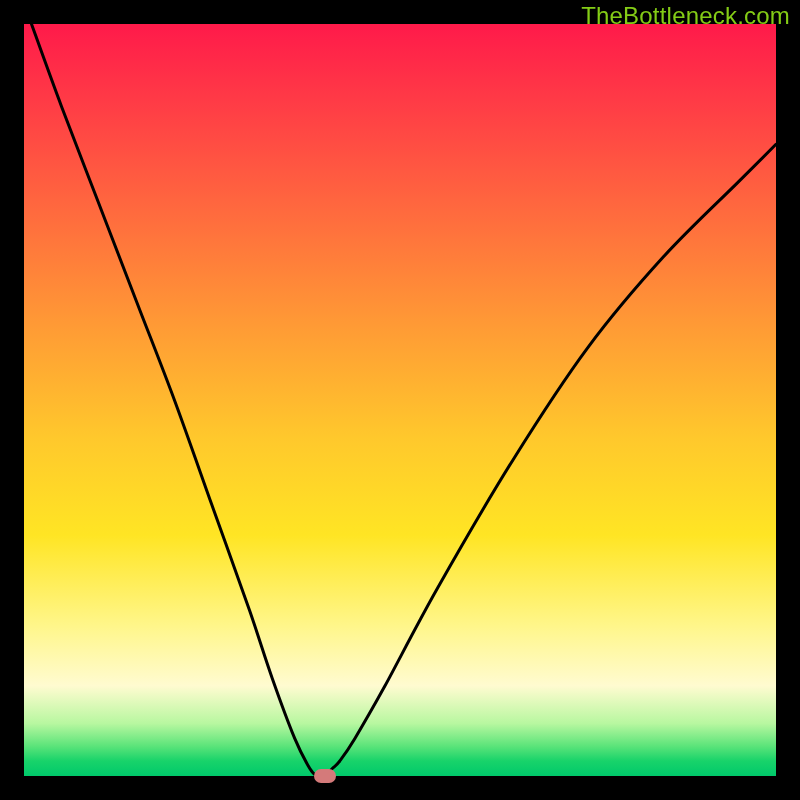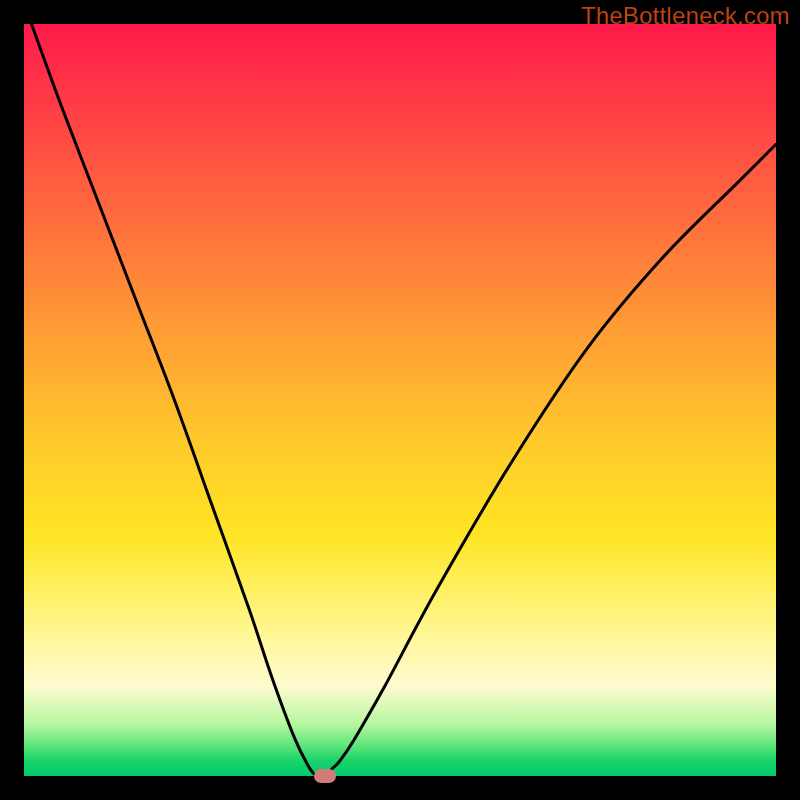--- a/index.html
+++ b/index.html
@@ -38,21 +38,21 @@
       #b8f7a0 93%,
       #5ce47a 96%,
       #18d36a 98%,
       #00c96b 100%
     );
   }
   .watermark {
     position: absolute;
     top: 2px;
     right: 10px;
-    color: #c2410c;
+    color: #84cc16;
     font-size: 24px;
     font-weight: 500;
     letter-spacing: 0.2px;
     user-select: none;
   }
   svg.curve {
     position: absolute;
     left: 0;
     top: 0;
     width: 752px;

